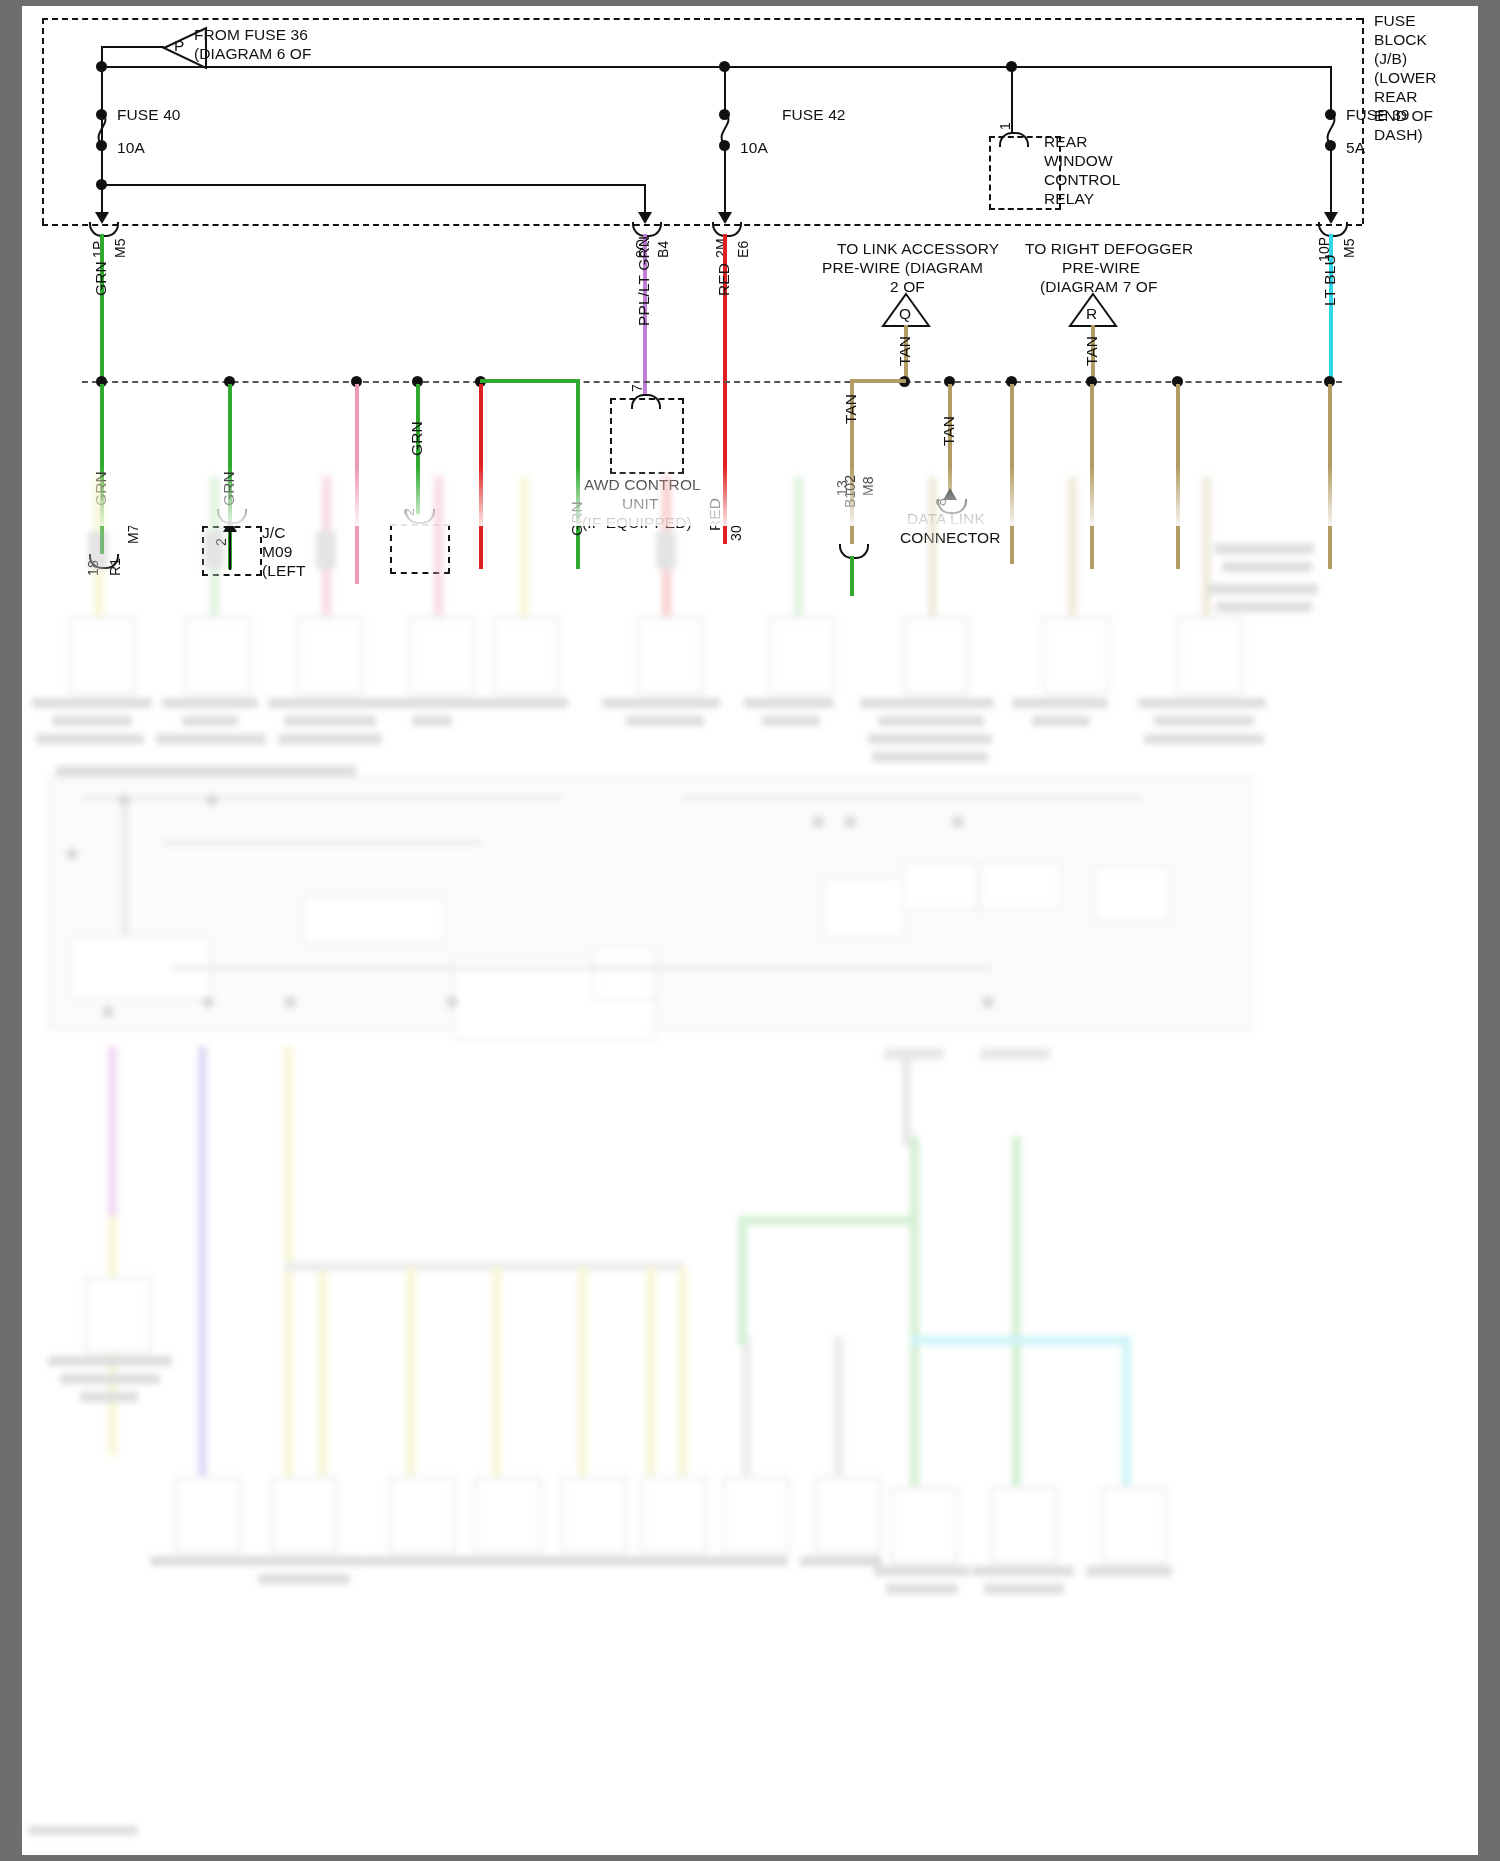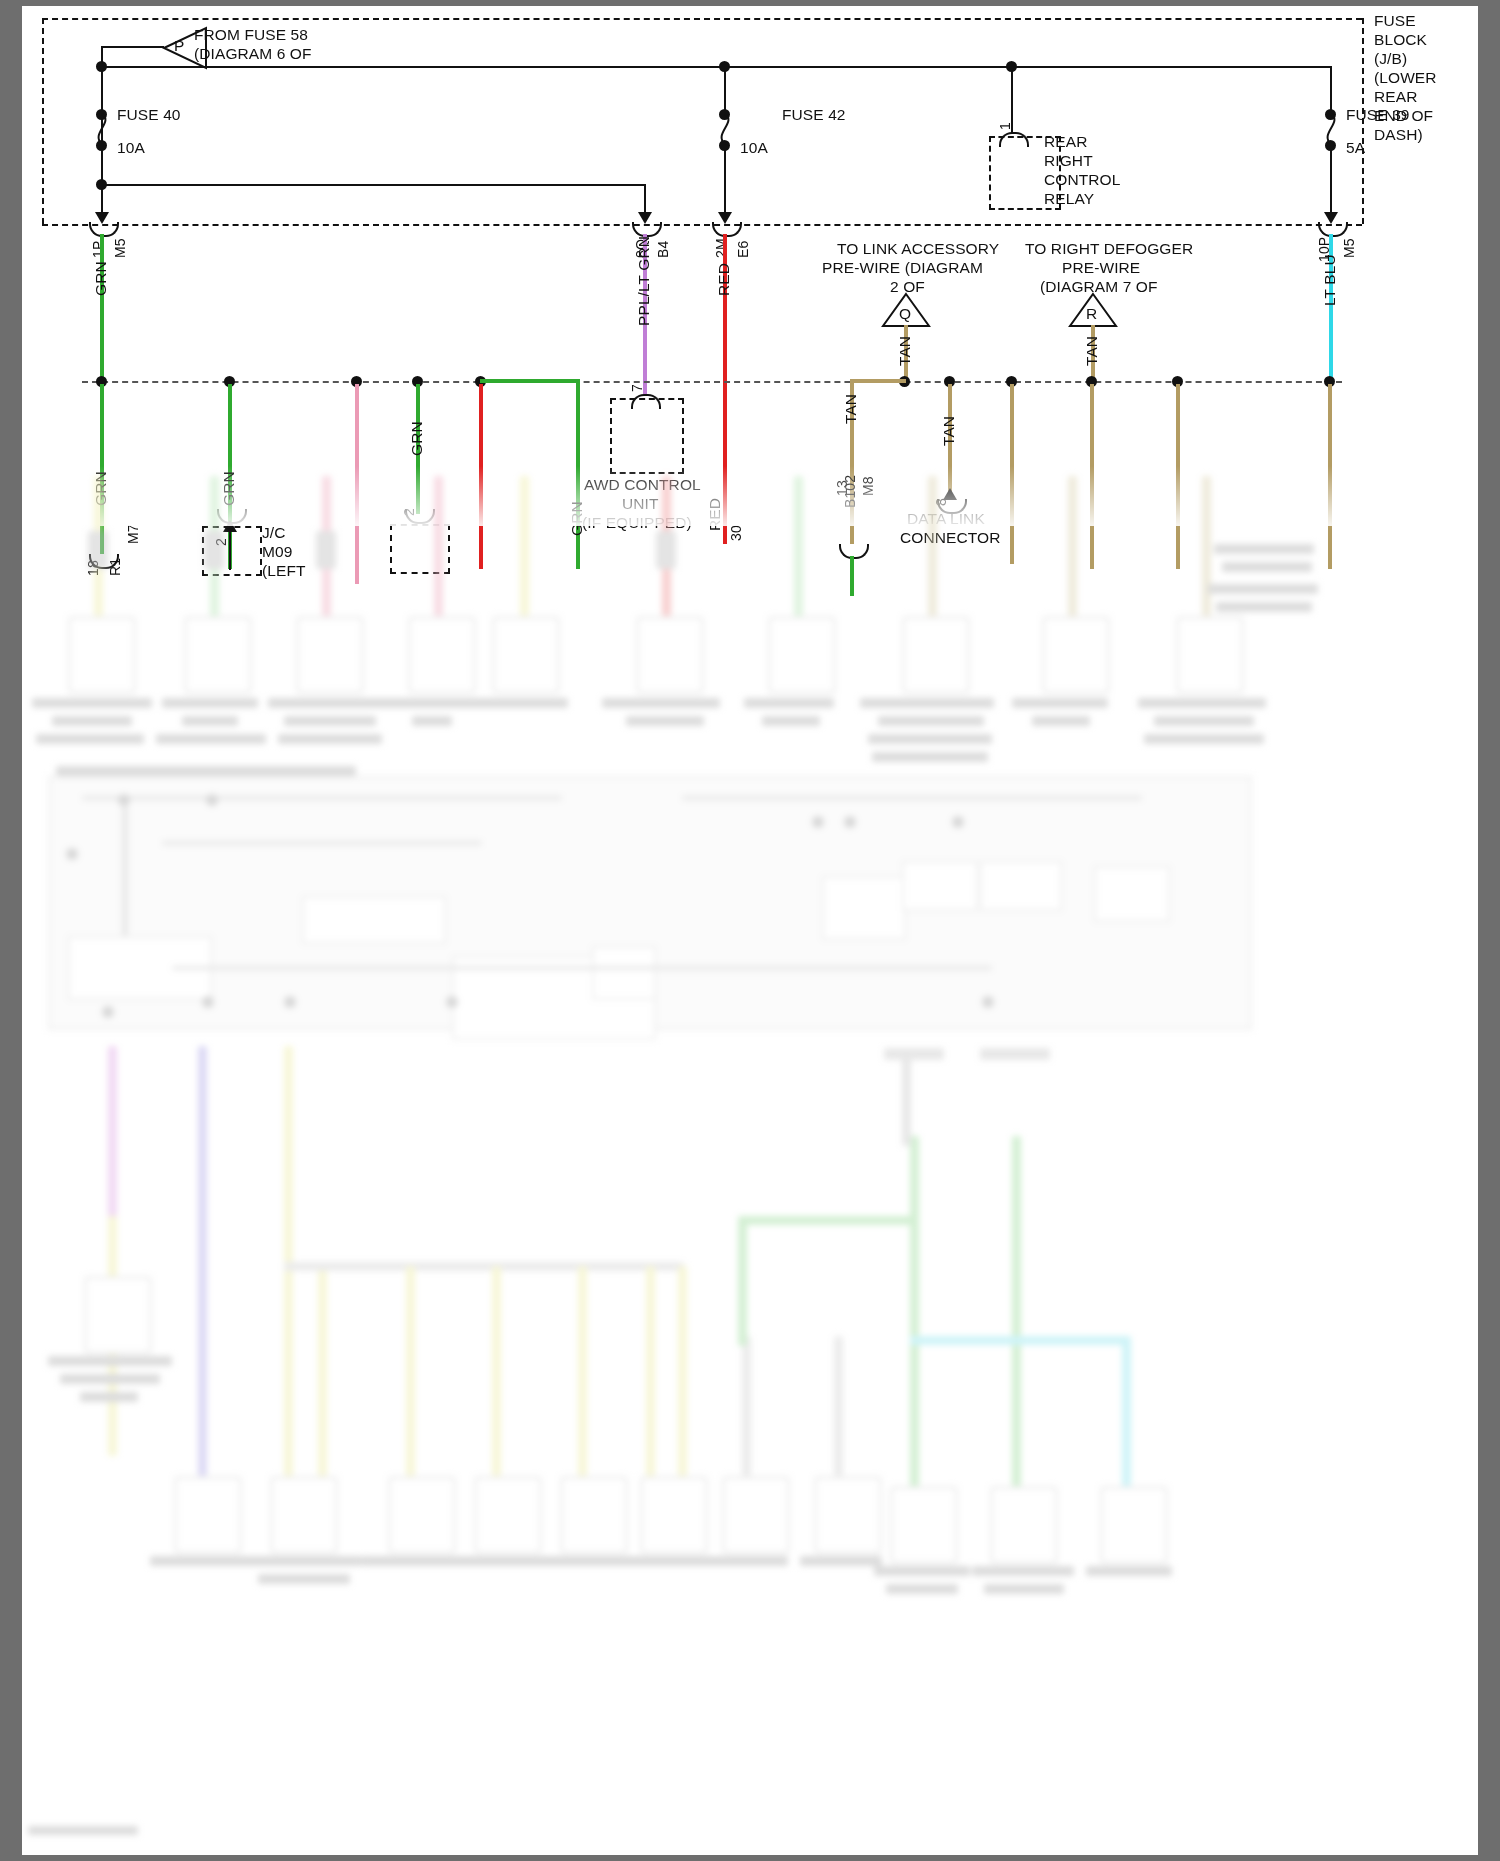--- a/index.html
+++ b/index.html
@@ -49,21 +49,21 @@
     <div class="t" style="left:1352px;top:63px;">(LOWER</div>
     <div class="t" style="left:1352px;top:82px;">REAR</div>
     <div class="t" style="left:1352px;top:101px;">END OF</div>
     <div class="t" style="left:1352px;top:120px;">DASH)</div>
 
     <svg class="tri-svg" style="left:140px;top:20px;width:46px;height:44px;">
       <polygon points="2,22 44,2 44,42" fill="#fff" stroke="#111" stroke-width="2"></polygon>
     </svg>
     <div class="t" style="left:152px;top:31px;">P</div>
     <div class="ln h" style="left:80px;top:40px;width:62px;"></div>
-    <div class="t" style="left:172px;top:20px;">FROM FUSE 58</div>
+    <div class="t" style="left:172px;top:20px;">FROM FUSE 36</div>
     <div class="t" style="left:172px;top:39px;text-align:right;">(DIAGRAM 6 OF</div>
 
     <div class="ln v" style="left:79px;top:40px;height:140px;"></div>
     <div class="ln h" style="left:79px;top:60px;width:1230px;"></div>
     <div class="dot" style="left:74px;top:55px;"></div>
     <div class="dot" style="left:697px;top:55px;"></div>
     <div class="dot" style="left:984px;top:55px;"></div>
     <div class="ln v" style="left:1308px;top:60px;height:48px;"></div>
 
     <div class="dot" style="left:74px;top:103px;"></div>
@@ -91,21 +91,21 @@
     <div class="t" style="left:760px;top:100px;">FUSE 42</div>
     <div class="t" style="left:718px;top:133px;">10A</div>
     <div class="ln v" style="left:702px;top:140px;height:76px;"></div>
     <div class="arrowdn" style="left:696px;top:206px;"></div>
 
     <div class="ln v" style="left:989px;top:60px;height:68px;"></div>
     <div class="conn" style="left:977px;top:126px;"></div>
     <div class="tv ts" style="left:975px;top:124px;">1</div>
     <div class="box-d" style="left:967px;top:130px;width:68px;height:70px;"></div>
     <div class="t" style="left:1022px;top:127px;">REAR</div>
-    <div class="t" style="left:1022px;top:146px;">RIGHT</div>
+    <div class="t" style="left:1022px;top:146px;">WINDOW</div>
     <div class="t" style="left:1022px;top:165px;">CONTROL</div>
     <div class="t" style="left:1022px;top:184px;">RELAY</div>
 
     <div class="ln v" style="left:1308px;top:60px;height:48px;"></div>
     <div class="dot" style="left:1303px;top:103px;"></div>
     <svg class="tri-svg" style="left:1299px;top:108px;width:22px;height:32px;">
       <path d="M10,0 C22,8 -2,20 10,30" fill="none" stroke="#111" stroke-width="2"></path>
     </svg>
     <div class="dot" style="left:1303px;top:134px;"></div>
     <div class="t" style="left:1324px;top:100px;">FUSE 39</div>

